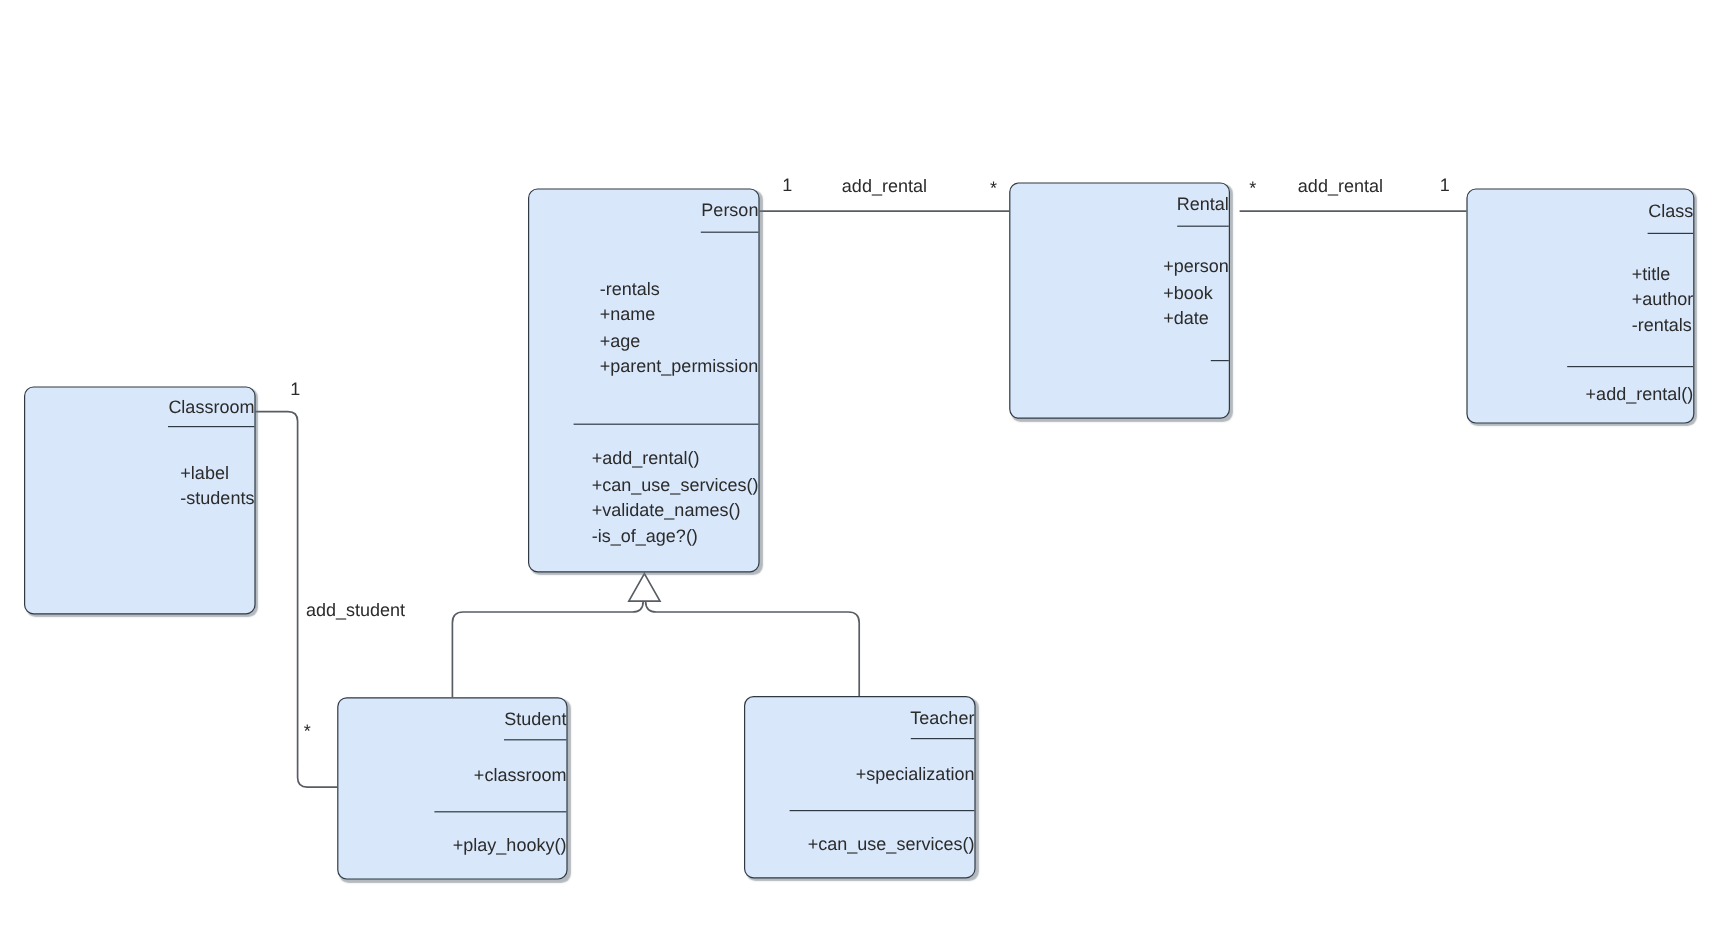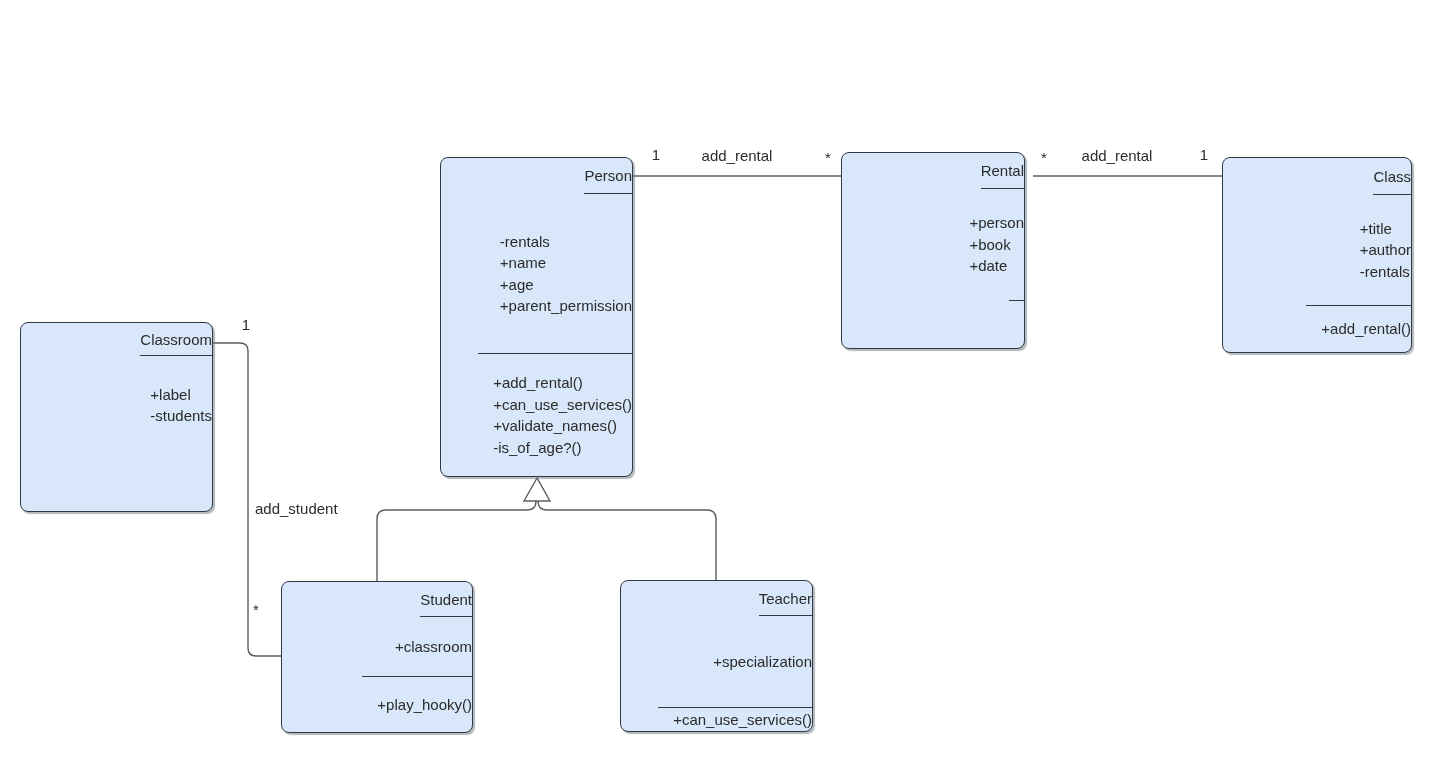--- a/index.html
+++ b/index.html
@@ -111,21 +111,21 @@
   <div class="cls" style="left:281px;top:581px;width:192px;height:152px;padding-left:22px;">
     <div class="cls-title" style="height:35px">Student</div>
     <div class="cls-sec" style="height:59px">
       <div>+classroom</div>
     </div>
     <div class="cls-sec last">
       <div>+play_hooky()</div>
     </div>
   </div>
 
-  <div class="cls" style="left:620px;top:580px;width:193px;height:152px;gap:16px;">
+  <div class="cls" style="left:620px;top:580px;width:193px;height:152px;">
     <div class="cls-title" style="height:35px">Teacher</div>
     <div class="cls-sec" style="height:59px">
       <div>+specialization</div>
     </div>
     <div class="cls-sec last">
       <div>+can_use_services()</div>
     </div>
   </div>
 
   <div class="edge-label" style="left:648px;top:146px;width:16px;">1</div>

